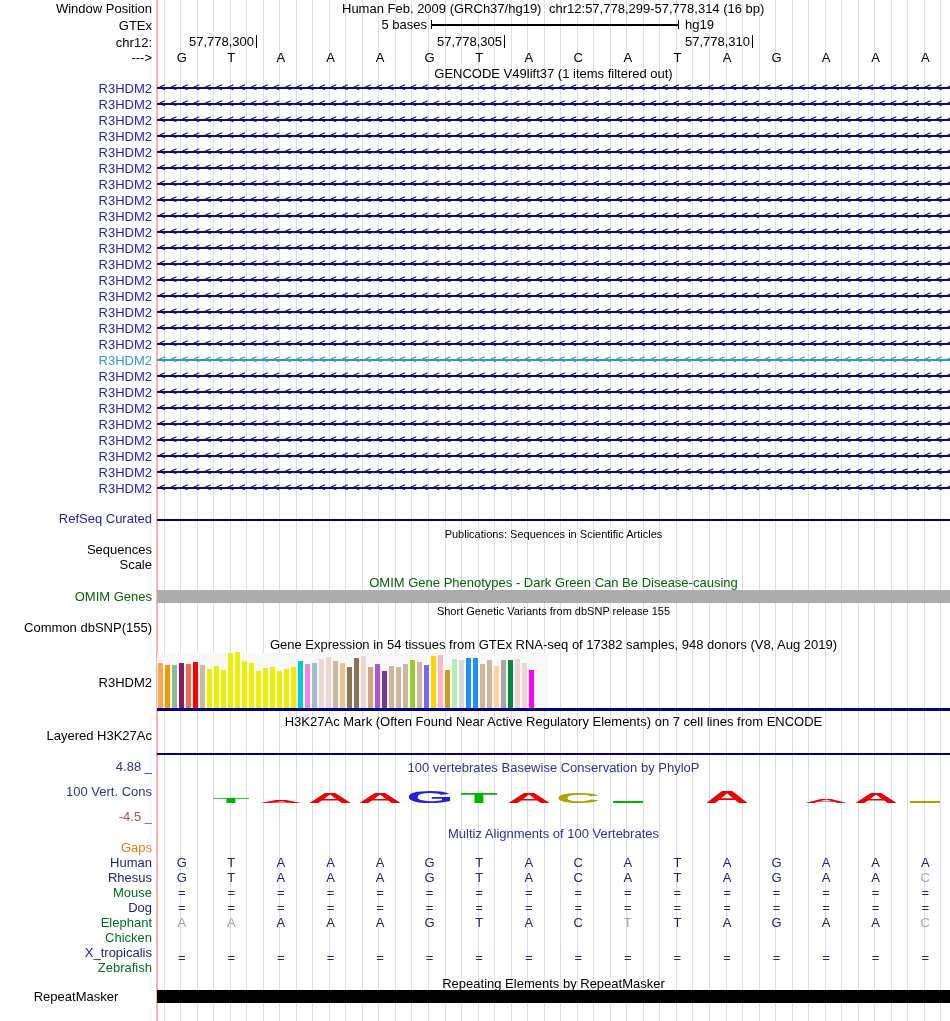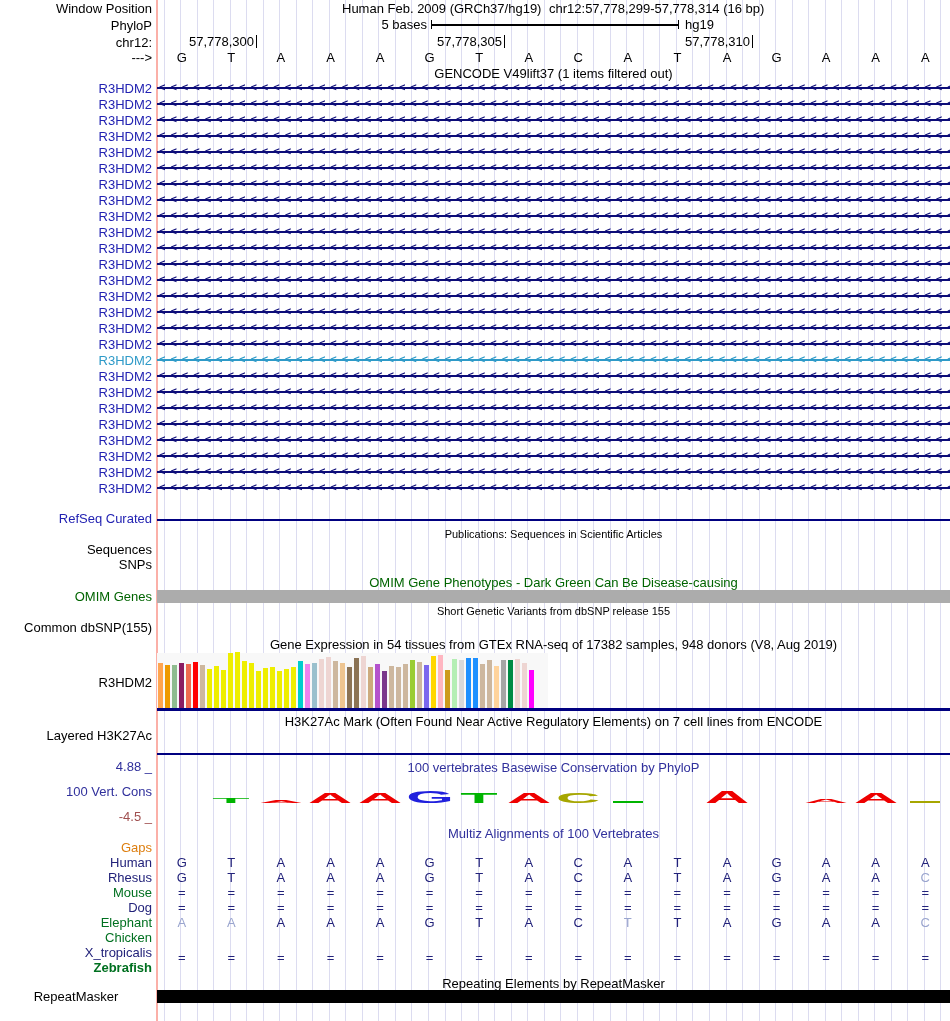--- a/index.html
+++ b/index.html
@@ -403,42 +403,42 @@
       <div class="mzcell" style="left: 701.969px; top: 951px; color: rgb(34, 34, 122);">=</div>
       <div class="mzcell" style="left: 751.531px; top: 951px; color: rgb(34, 34, 122);">=</div>
       <div class="mzcell" style="left: 801.094px; top: 951px; color: rgb(34, 34, 122);">=</div>
       <div class="mzcell" style="left: 850.656px; top: 951px; color: rgb(34, 34, 122);">=</div>
       <div class="mzcell" style="left: 900.219px; top: 951px; color: rgb(34, 34, 122);">=</div>
     </div>
   <div class="abs" style="left:157px;top:990px;width:793px;height:13px;background:#000;"></div>
 
   <div id="leftcol">
       <div class="lbl" style="top: 2px; color: rgb(0, 0, 0);">Window Position</div>
-      <div class="lbl" style="top: 19px; color: rgb(0, 0, 0);">PhyloP</div>
+      <div class="lbl" style="top: 19px; color: rgb(0, 0, 0);">GTEx</div>
       <div class="lbl" style="top: 36px; color: rgb(0, 0, 0);">chr12:</div>
       <div class="lbl" style="top: 51px; color: rgb(0, 0, 0);">---&gt;</div>
       <div class="lbl" style="top: 512px; color: rgb(34, 34, 178);">RefSeq Curated</div>
       <div class="lbl" style="top: 543px; color: rgb(0, 0, 0);">Sequences</div>
-      <div class="lbl" style="top: 558px; color: rgb(0, 0, 0);">SNPs</div>
+      <div class="lbl" style="top: 558px; color: rgb(0, 0, 0);">Scale</div>
       <div class="lbl" style="top: 590px; color: rgb(0, 100, 0);">OMIM Genes</div>
       <div class="lbl" style="top: 621px; color: rgb(0, 0, 0);">Common dbSNP(155)</div>
       <div class="lbl" style="top: 676px; color: rgb(0, 0, 0);">R3HDM2</div>
       <div class="lbl" style="top: 729px; color: rgb(0, 0, 0);">Layered H3K27Ac</div>
       <div class="lbl" style="top: 760px; color: rgb(48, 48, 156);">4.88 _</div>
       <div class="lbl" style="top: 785px; color: rgb(48, 48, 156);">100 Vert. Cons</div>
       <div class="lbl" style="top: 810px; color: rgb(160, 80, 80);">-4.5 _</div>
       <div class="lbl" style="top: 841px; color: rgb(221, 126, 15);">Gaps</div>
       <div class="lbl" style="top: 856px; color: rgb(34, 34, 122);">Human</div>
       <div class="lbl" style="top: 871px; color: rgb(34, 34, 122);">Rhesus</div>
       <div class="lbl" style="top: 886px; color: rgb(0, 112, 32);">Mouse</div>
       <div class="lbl" style="top: 901px; color: rgb(34, 34, 122);">Dog</div>
       <div class="lbl" style="top: 916px; color: rgb(0, 112, 32);">Elephant</div>
       <div class="lbl" style="top: 931px; color: rgb(0, 112, 32);">Chicken</div>
       <div class="lbl" style="top: 946px; color: rgb(34, 34, 122);">X_tropicalis</div>
-      <div class="lbl" style="top: 961px; color: rgb(0, 112, 32); font-weight: bold;">Zebrafish</div>
+      <div class="lbl" style="top: 961px; color: rgb(0, 112, 32);">Zebrafish</div>
       <div class="lbl" style="top: 990px; color: rgb(0, 0, 0); text-align: center;">RepeatMasker</div>
       <div class="lbl" style="top: 82px; color: rgb(34, 34, 178);">R3HDM2</div>
       <div class="lbl" style="top: 98px; color: rgb(34, 34, 178);">R3HDM2</div>
       <div class="lbl" style="top: 114px; color: rgb(34, 34, 178);">R3HDM2</div>
       <div class="lbl" style="top: 130px; color: rgb(34, 34, 178);">R3HDM2</div>
       <div class="lbl" style="top: 146px; color: rgb(34, 34, 178);">R3HDM2</div>
       <div class="lbl" style="top: 162px; color: rgb(34, 34, 178);">R3HDM2</div>
       <div class="lbl" style="top: 178px; color: rgb(34, 34, 178);">R3HDM2</div>
       <div class="lbl" style="top: 194px; color: rgb(34, 34, 178);">R3HDM2</div>
       <div class="lbl" style="top: 210px; color: rgb(34, 34, 178);">R3HDM2</div>

